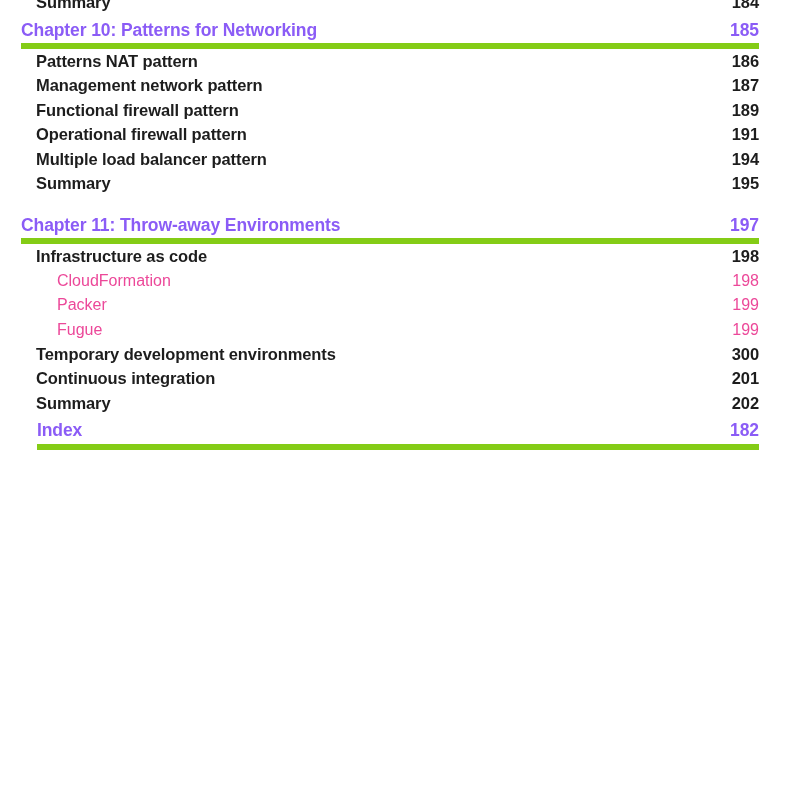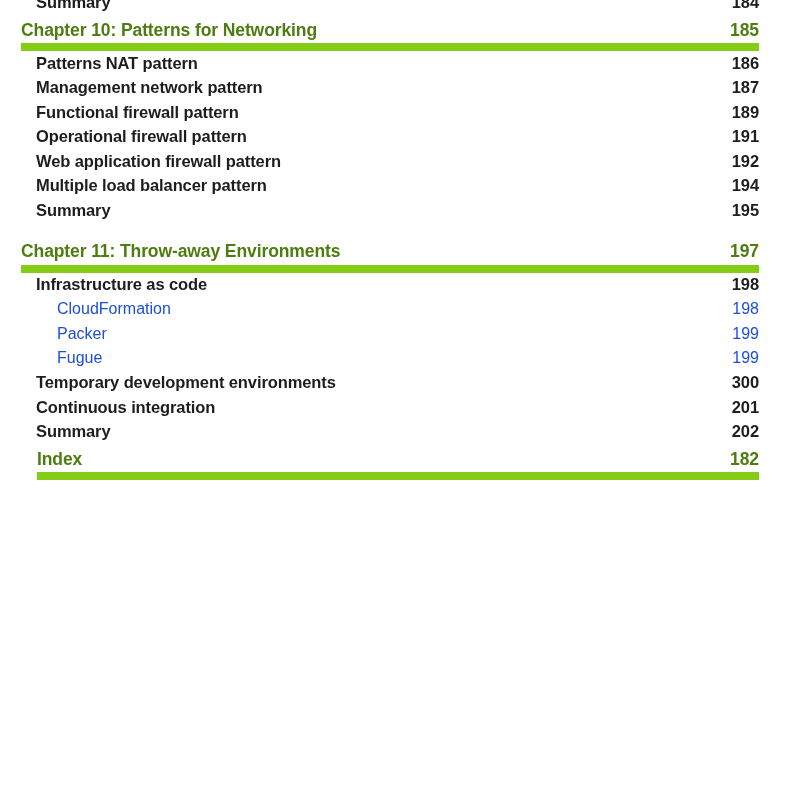--- a/index.html
+++ b/index.html
@@ -26,37 +26,37 @@
     justify-content: space-between;
     align-items: center;
     height: 24.5px;
     white-space: nowrap;
   }
   .row .t { text-align: left; }
   .row .p { text-align: right; }
 
   .chapter {
     height: 26px;
-    border-bottom: 8px solid #84cc16;
+    border-bottom: 6px solid #84cc16;
     font-size: 17.5px;
     font-weight: 700;
     letter-spacing: -0.1px;
-    color: #4d7c0f;
+    color: #8b5cf6;
   }
   .item1 {
     font-size: 16.5px;
     font-weight: 700;
     letter-spacing: -0.1px;
     color: #1d1d1d;
     padding-left: 15px;
   }
   .item2 {
     font-size: 16px;
     font-weight: 400;
-    color: #1d4ed8;
+    color: #ec4899;
     padding-left: 36px;
   }
   .clip-top { margin-top: -10px; }
   .ch10 { margin-top: 2.5px; }
   .ch11 { margin-top: 16px; }
   .idx  { margin-top: 2px; margin-left: 16px; }
   .blank-rest { height: 350px; }
 </style>
 </head>
 <body>
@@ -86,24 +86,20 @@
   <div class="row item1">
     <span class="t">Functional firewall pattern</span>
     <span class="p">189</span>
   </div>
 
   <div class="row item1">
     <span class="t">Operational firewall pattern</span>
     <span class="p">191</span>
   </div>
 
-  <div class="row item1">
-    <span class="t">Web application firewall pattern</span>
-    <span class="p">192</span>
-  </div>
 
   <div class="row item1">
     <span class="t">Multiple load balancer pattern</span>
     <span class="p">194</span>
   </div>
 
   <div class="row item1">
     <span class="t">Summary</span>
     <span class="p">195</span>
   </div>

